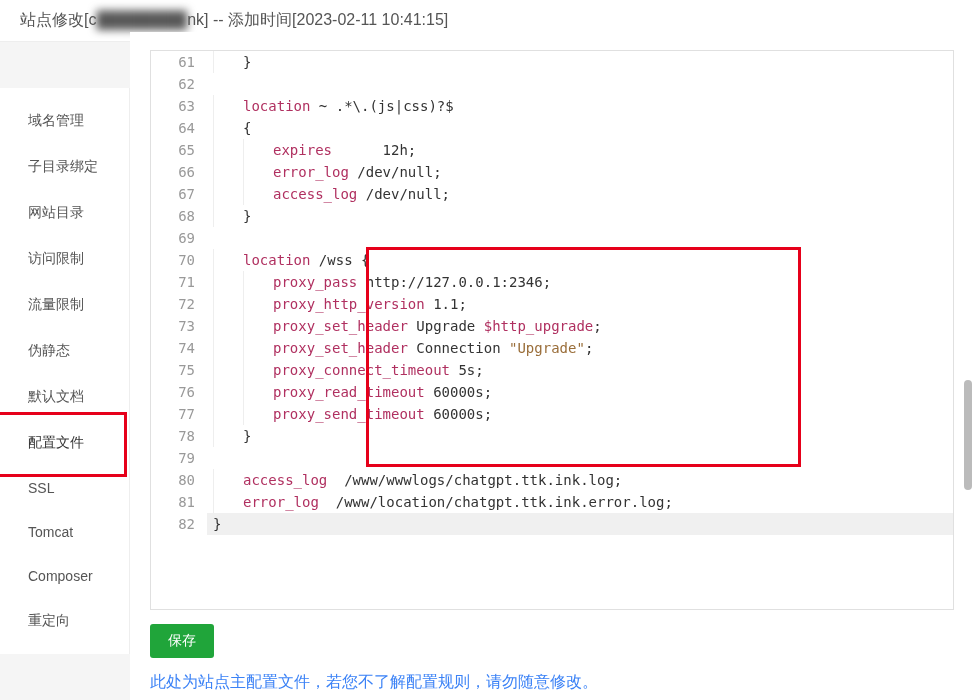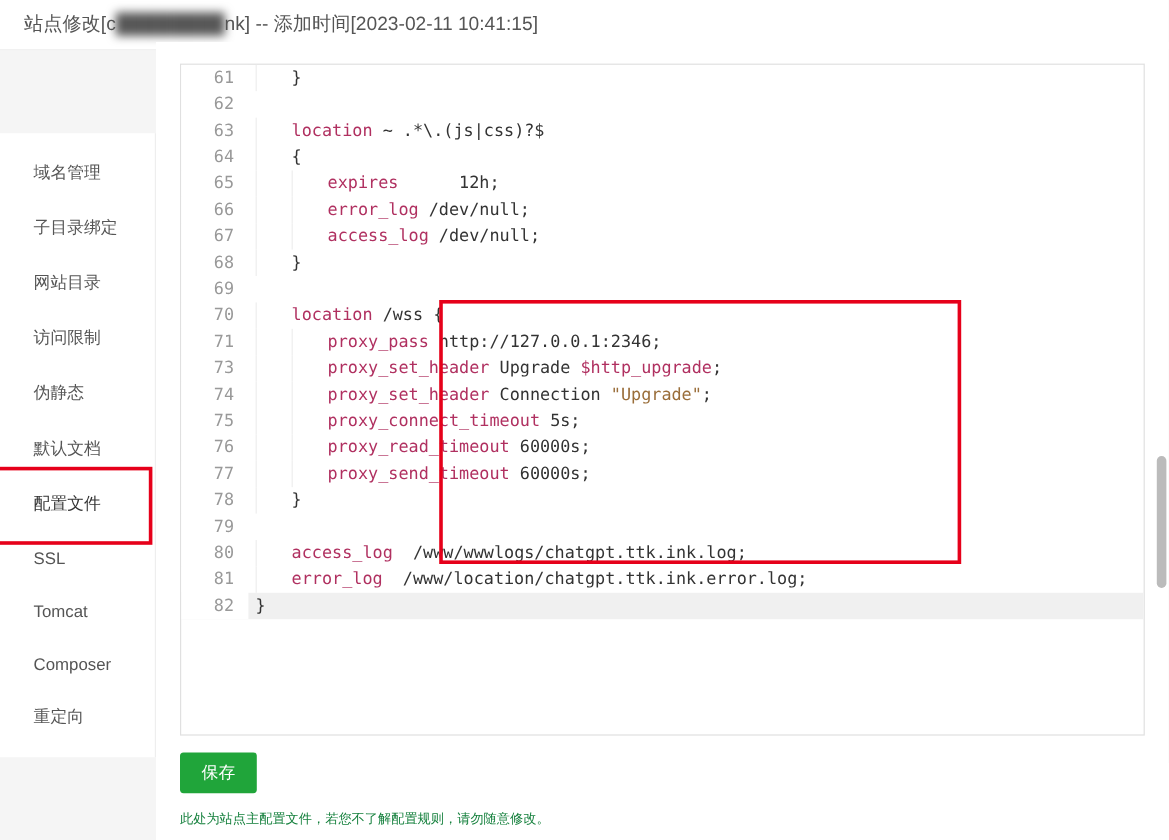--- a/index.html
+++ b/index.html
@@ -115,22 +115,22 @@
       background: #20a53a;
       color: #fff;
       border: none;
       padding: 8px 18px;
       font-size: 14px;
       border-radius: 3px;
       cursor: pointer;
     }
     .footnote {
       margin-top: 14px;
-      font-size: 11px;
-      color: #15803d;
+      font-size: 16px;
+      color: #3b82f6;
     }
     .scrollbar-stub {
       position: absolute;
       right: 2px;
       top: 380px;
       width: 8px;
       height: 110px;
       background: #bbb;
       border-radius: 4px;
     }
@@ -141,20 +141,21 @@
 <div class="header">
   <span>站点修改[c</span><span class="blur">████████</span><span>nk] -- 添加时间[2023-02-11 10:41:15]</span>
 </div>
 
 <div class="layout">
   <div class="sidebar" id="sidebar">
       <div class="sidebar-item">域名管理</div>
       <div class="sidebar-item">子目录绑定</div>
       <div class="sidebar-item">网站目录</div>
       <div class="sidebar-item">访问限制</div>
+      <div class="sidebar-item">流量限制</div>
       <div class="sidebar-item">伪静态</div>
       <div class="sidebar-item">默认文档</div>
       <div class="sidebar-item active" style="position: relative;">配置文件<div class="highlight-box1 sidebar-highlight"></div></div>
       <div class="sidebar-item">SSL</div>
       <div class="sidebar-item">Tomcat</div>
       <div class="sidebar-item">Composer</div>
       <div class="sidebar-item">重定向</div>
     </div>
 
   <div class="main">
@@ -199,20 +200,24 @@
         </div>
         <div class="code-row">
           <div class="gutter">70</div>
           <div class="code"><span class="indent-guide"></span><span class="kw">location</span><span class="txt"> /wss {</span></div>
         </div>
         <div class="code-row">
           <div class="gutter">71</div>
           <div class="code"><span class="indent-guide"></span><span class="indent-guide"></span><span class="kw">proxy_pass</span><span class="txt"> http://127.0.0.1:2346;</span></div>
         </div>
         <div class="code-row">
+          <div class="gutter">72</div>
+          <div class="code"><span class="indent-guide"></span><span class="indent-guide"></span><span class="kw">proxy_http_version</span><span class="txt"> 1.1;</span></div>
+        </div>
+        <div class="code-row">
           <div class="gutter">73</div>
           <div class="code"><span class="indent-guide"></span><span class="indent-guide"></span><span class="kw">proxy_set_header</span><span class="txt"> Upgrade </span><span class="dollar">$http_upgrade</span><span class="txt">;</span></div>
         </div>
         <div class="code-row">
           <div class="gutter">74</div>
           <div class="code"><span class="indent-guide"></span><span class="indent-guide"></span><span class="kw">proxy_set_header</span><span class="txt"> Connection </span><span class="str">"Upgrade"</span><span class="txt">;</span></div>
         </div>
         <div class="code-row">
           <div class="gutter">75</div>
           <div class="code"><span class="indent-guide"></span><span class="indent-guide"></span><span class="kw">proxy_connect_timeout</span><span class="txt"> 5s;</span></div>

